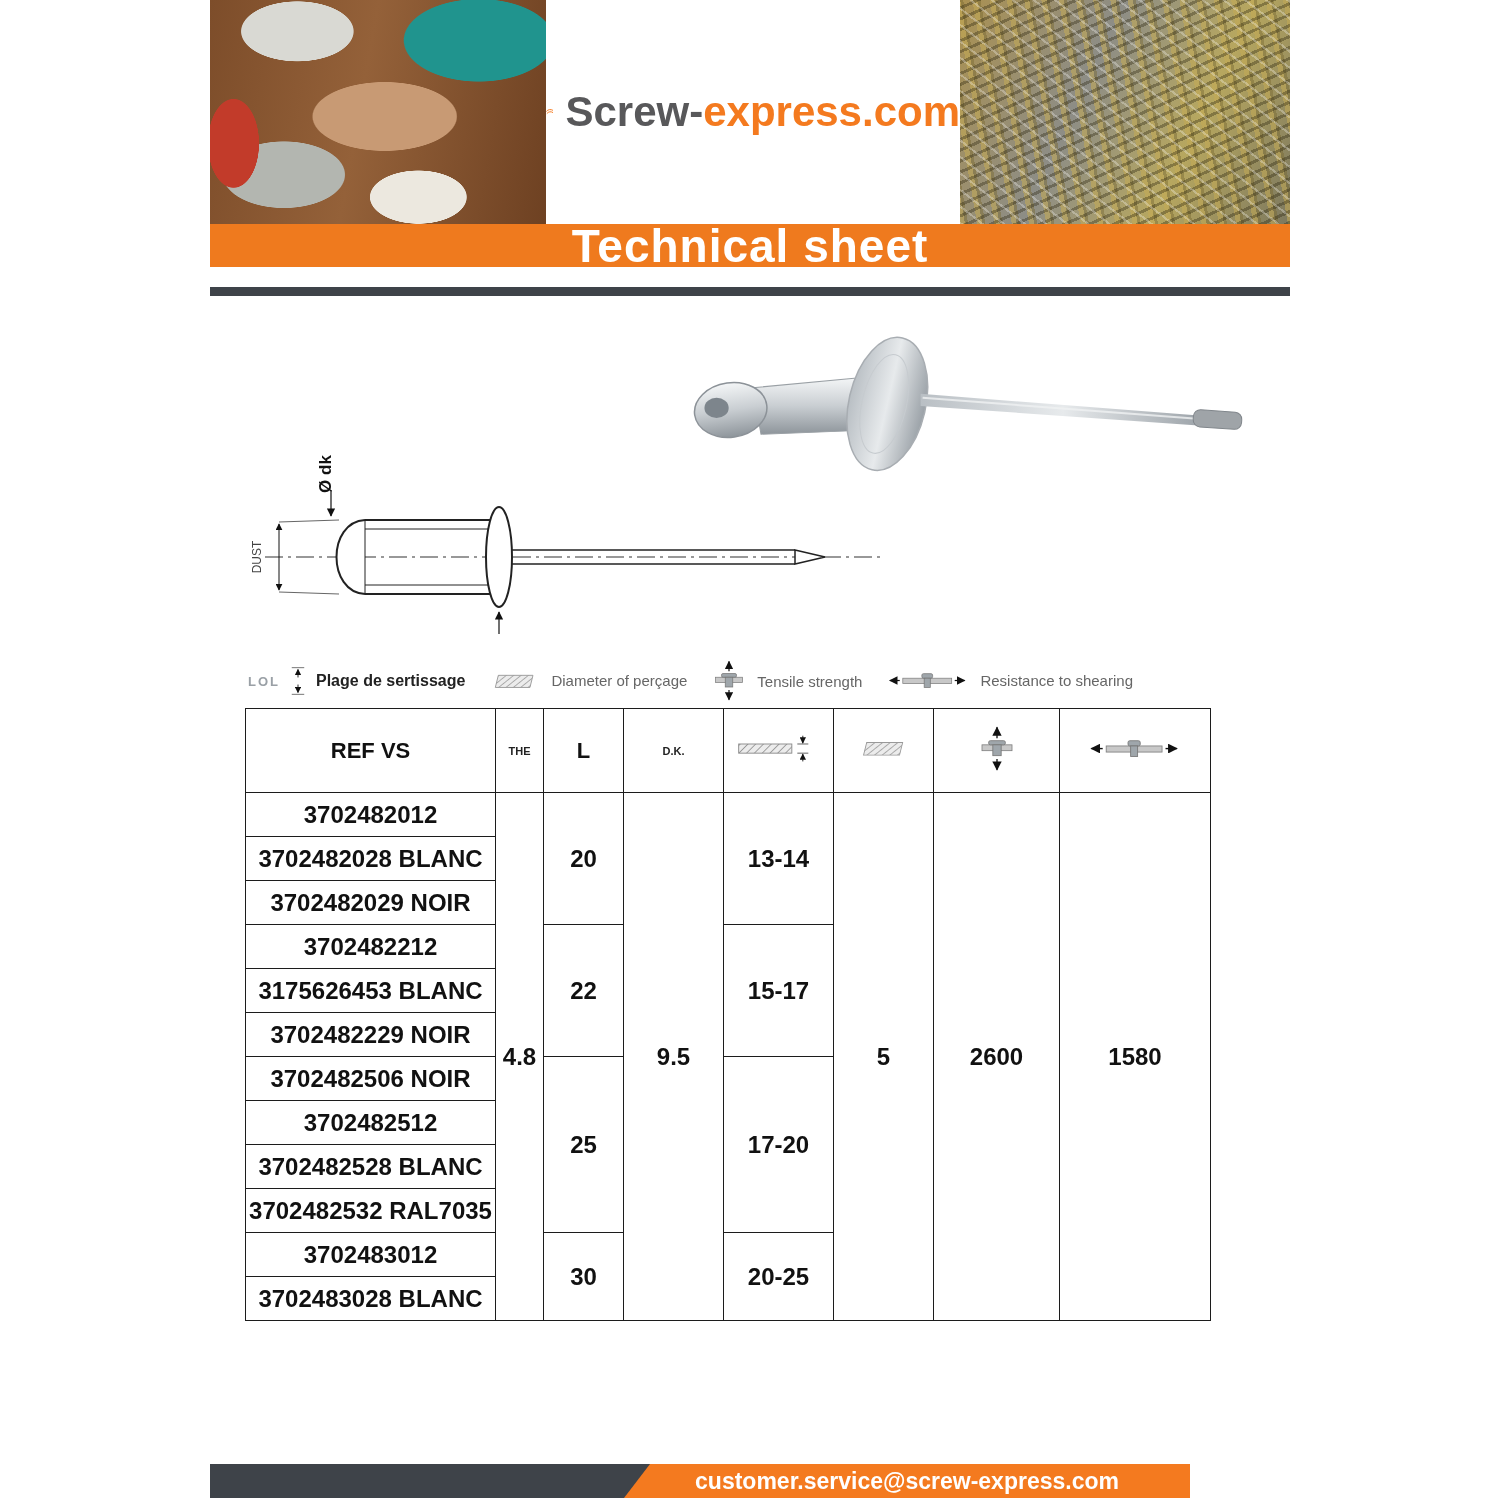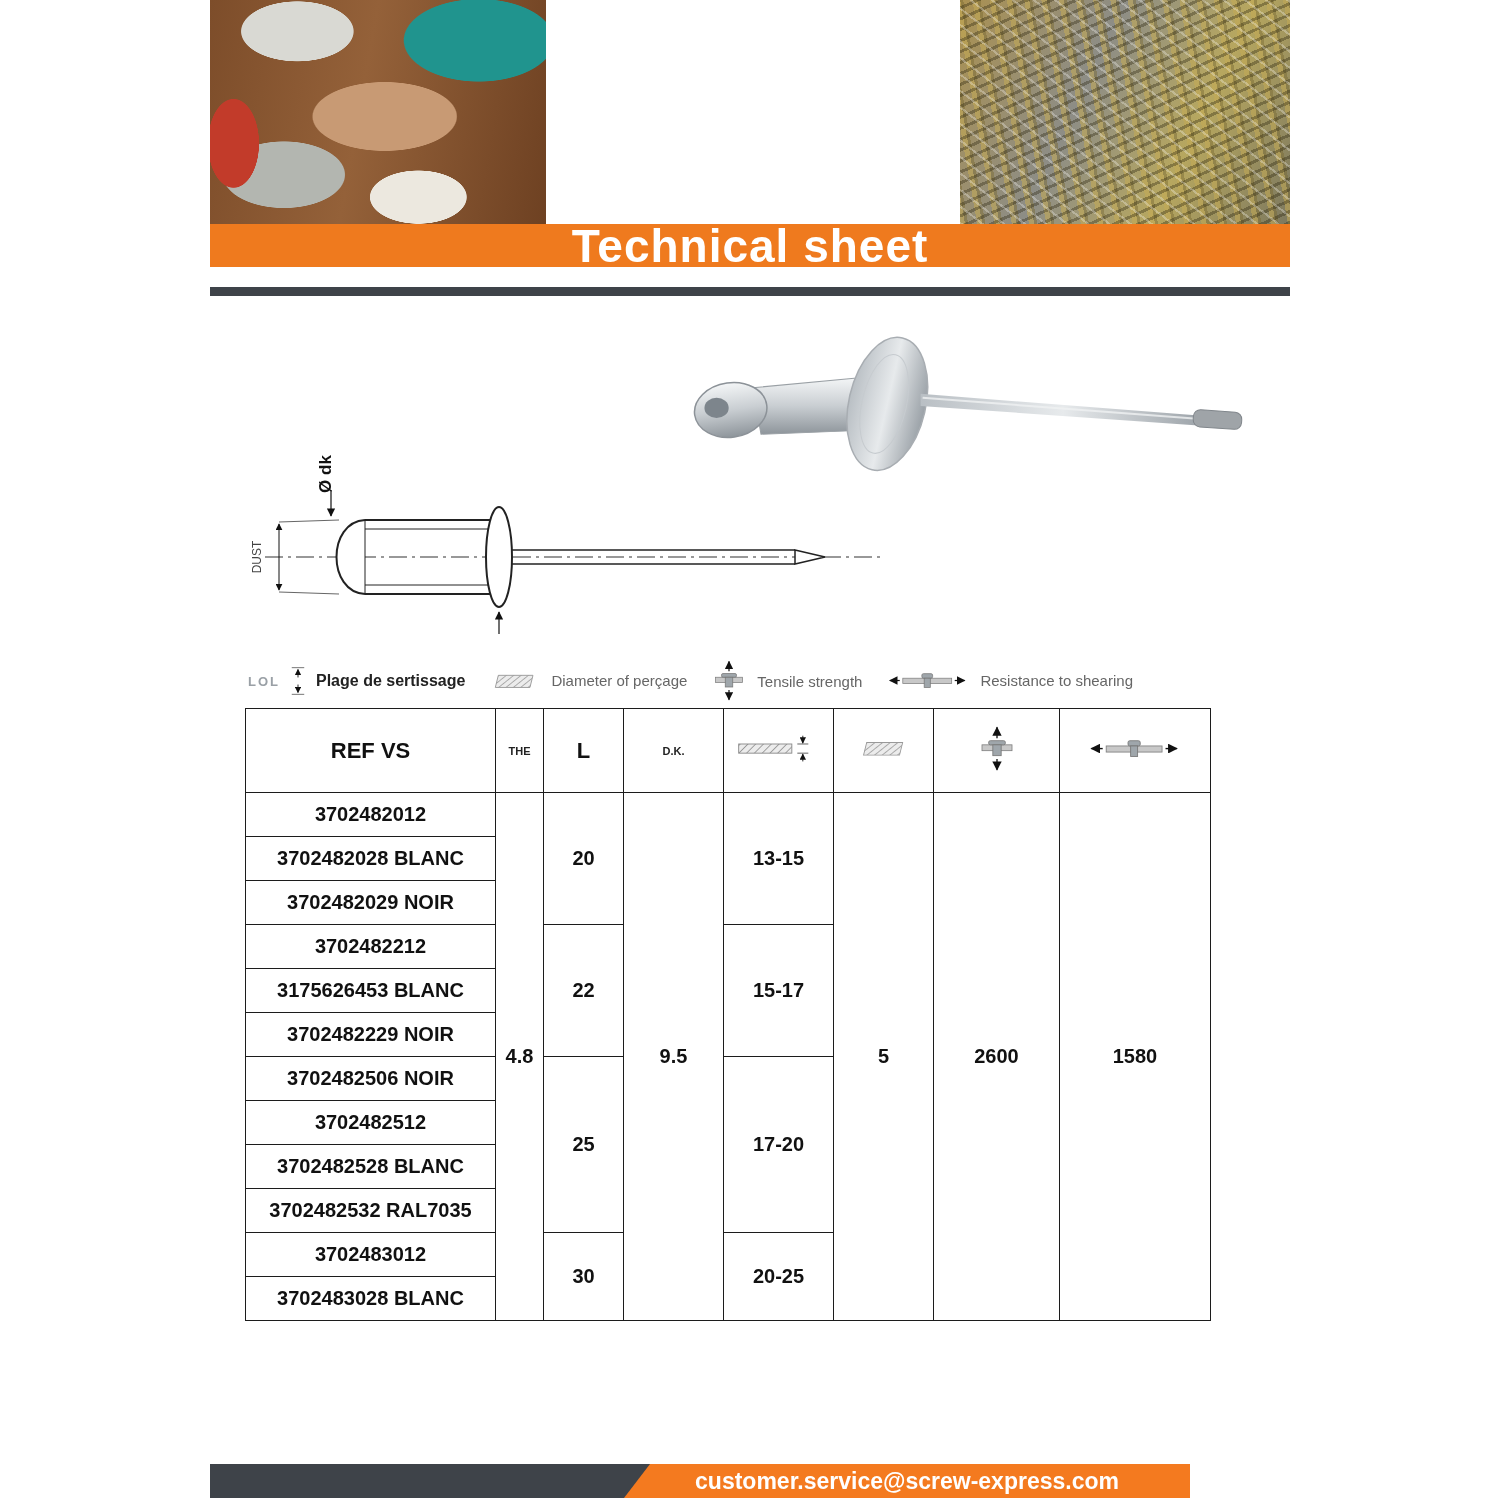--- a/index.html
+++ b/index.html
@@ -67,21 +67,21 @@
   
   .spec-table {
     position: absolute; left: 245px; top: 708px;
     border-collapse: collapse; table-layout: fixed; width: 965px;
   }
   .spec-table th, .spec-table td {
     border: 1px solid #1c1c1c; text-align: center; vertical-align: middle;
     padding: 0; overflow: hidden;
   }
   .spec-table thead th { height: 84px; background: #fff; }
-  .spec-table tbody td { height: 44px; font-weight: bold; font-size: 20px; }
+  .spec-table tbody td { height: 44px; font-weight: bold; font-size: 24px; }
   .h-big { font-size: 22px; font-weight: bold; }
   .h-small { font-size: 11px; font-weight: bold; color: #222; }
   .vtop-deep { vertical-align: top; padding-top: 185px; }
   .vtop-row  { vertical-align: top; padding-top: 11px; }
 
   .note {
     position: absolute; left: 292px; top: 1330px;
     font-size: 26px; color: #151515;
   }
 
@@ -121,20 +121,27 @@
       </linearGradient>
       <linearGradient id="metalH" x1="0" y1="0" x2="1" y2="0">
         <stop offset="0" stop-color="#b9bfc4"></stop>
         <stop offset="0.5" stop-color="#e7eaec"></stop>
         <stop offset="1" stop-color="#9aa1a7"></stop>
       </linearGradient>
     </defs>
   </svg>
 
   <div class="photo photo-left"></div>
+  <div class="logo-area">
+    <svg class="logo-swoosh" viewBox="0 0 70 60">
+      <path d="M6,22 C20,4 44,2 63,13" fill="none" stroke="#f47a1f" stroke-width="9" stroke-linecap="round"></path>
+      <path d="M10,42 C24,25 48,23 64,34" fill="none" stroke="#f47a1f" stroke-width="9" stroke-linecap="round"></path>
+    </svg>
+    <div class="logo-text"><span class="logo-gray">Screw-</span><span class="logo-orange">express.com</span></div>
+  </div>
   <div class="photo photo-right"></div>
 
   <div class="title-bar">
     <span>Technical sheet</span>
   </div>
   <div class="title-underbar"></div>
 
   <svg class="tech-drawing" viewBox="0 0 660 340">
     <line x1="30" y1="185" x2="648" y2="185" stroke="#777" stroke-width="1.5" stroke-dasharray="18 5 3 5"></line>
     <path d="M130,148 C92,150 92,220 130,222" fill="#fff" stroke="#222" stroke-width="2"></path>
@@ -260,21 +267,21 @@
           </svg>
         </th>
       </tr>
     </thead>
     <tbody>
       <tr>
         <td>3702482012</td>
         <td rowspan="12" class="vtop-deep">4.8</td>
         <td rowspan="3">20</td>
         <td rowspan="12" class="vtop-deep">9.5</td>
-        <td rowspan="3">13-15</td>
+        <td rowspan="3">13-14</td>
         <td rowspan="12" class="vtop-deep">5</td>
         <td rowspan="12" class="vtop-deep">2600</td>
         <td rowspan="12" class="vtop-deep">1580</td>
       </tr>
       <tr>
           <td>3702482028 BLANC</td>
         </tr>
       <tr>
           <td>3702482029 NOIR</td>
         </tr>

